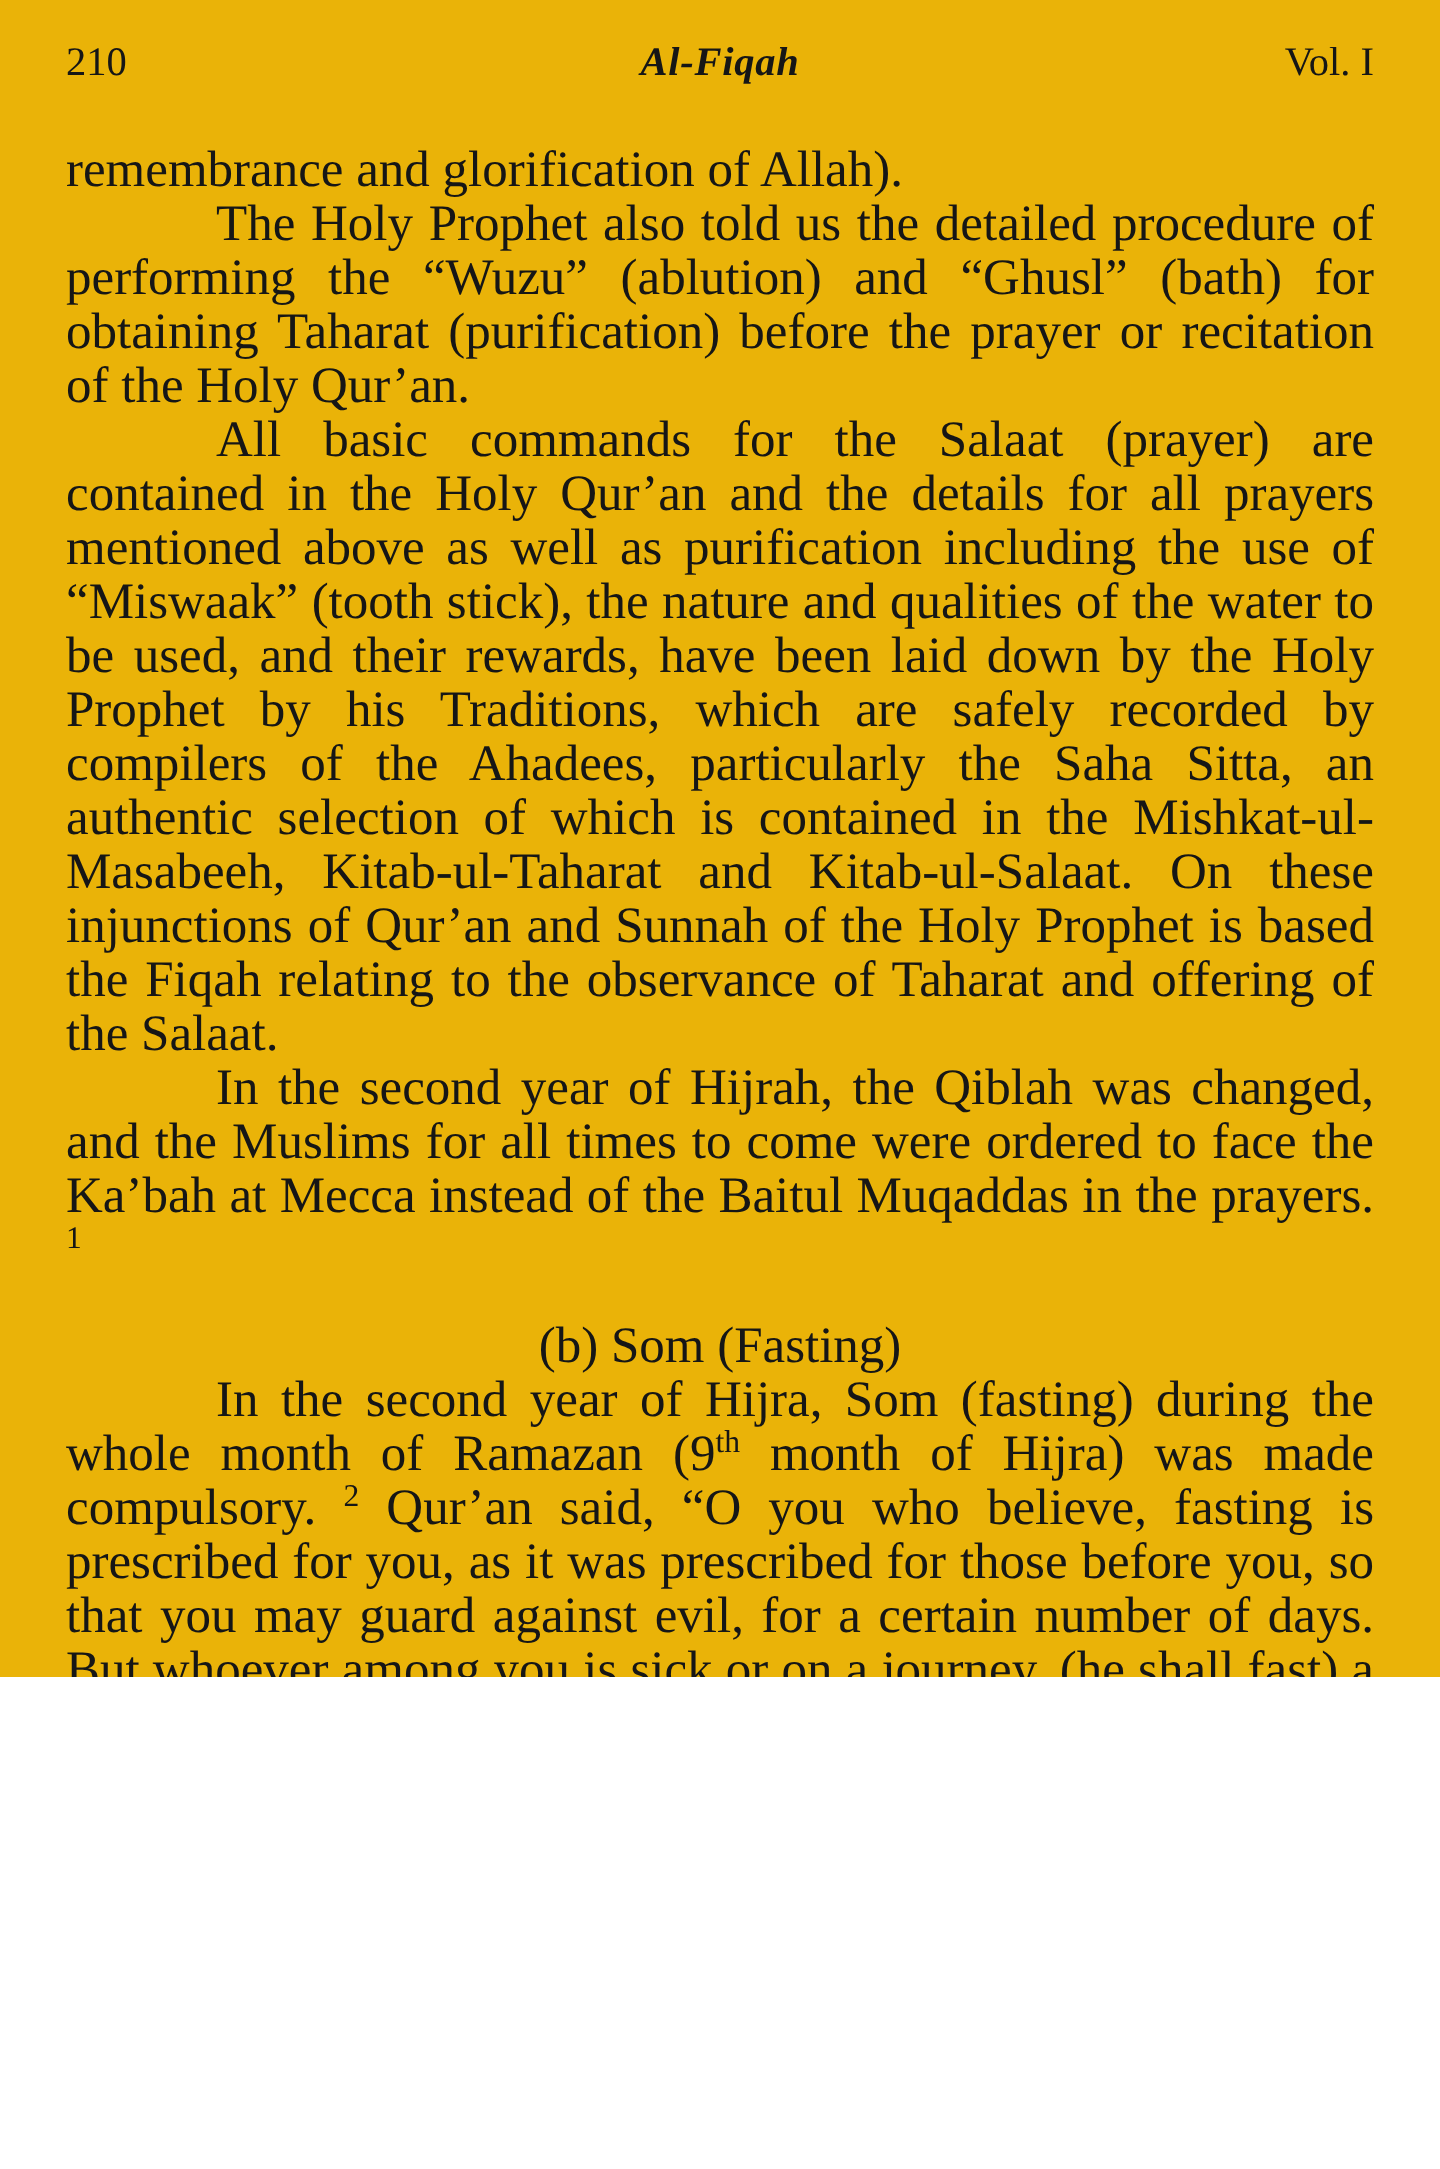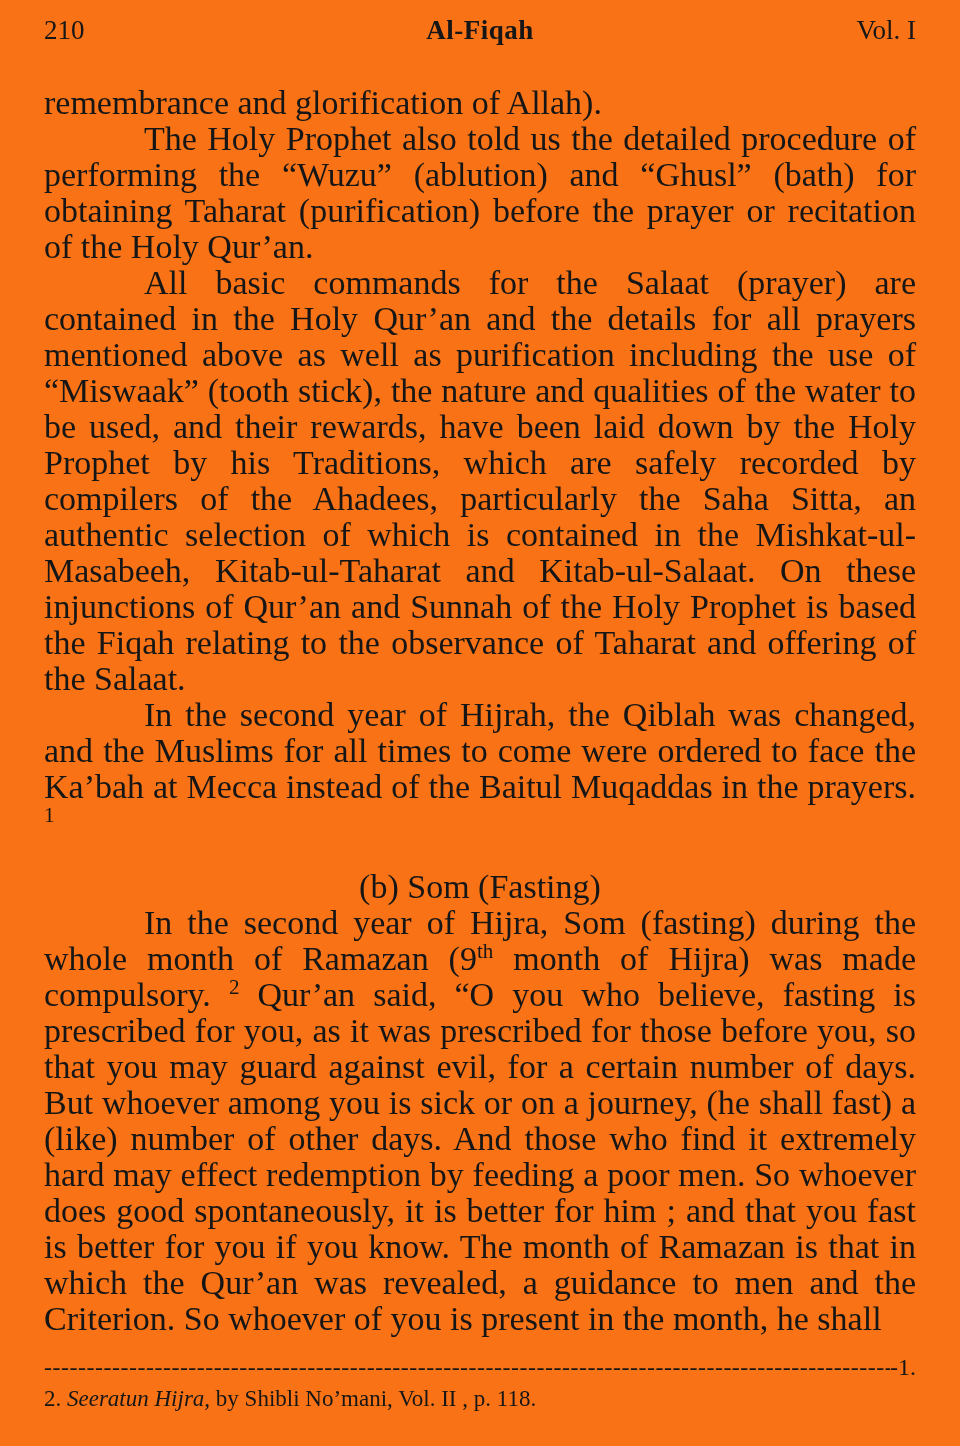--- a/index.html
+++ b/index.html
@@ -2,39 +2,40 @@
 <html><head>
 <meta charset="utf-8">
 <style>
   html, body {
     margin: 0;
     padding: 0;
     background: #ffffff;
   }
   .page {
     width: 960px;
-    height: 1446px;
+    height: 1118px;
     box-sizing: border-box;
-    background: #f97316;
+    background: #eab308;
     color: #161616;
     font-family: "Liberation Serif", serif;
-    padding: 13px 44px 16px 44px;
+    padding: 24px 44px 16px 44px;
     overflow: hidden;
   }
   
   .page-header {
     display: grid;
     grid-template-columns: 1fr auto 1fr;
     align-items: baseline;
     font-size: 27px;
     line-height: 34px;
   }
   .page-header .page-num { justify-self: start; }
   .page-header .running-title {
     justify-self: center;
+    font-style: italic;
     font-weight: bold;
     letter-spacing: 0.5px;
   }
   .page-header .volume { justify-self: end; }
 
   
   .content {
     margin-top: 38px;
     font-size: 34px;
     line-height: 36px;

